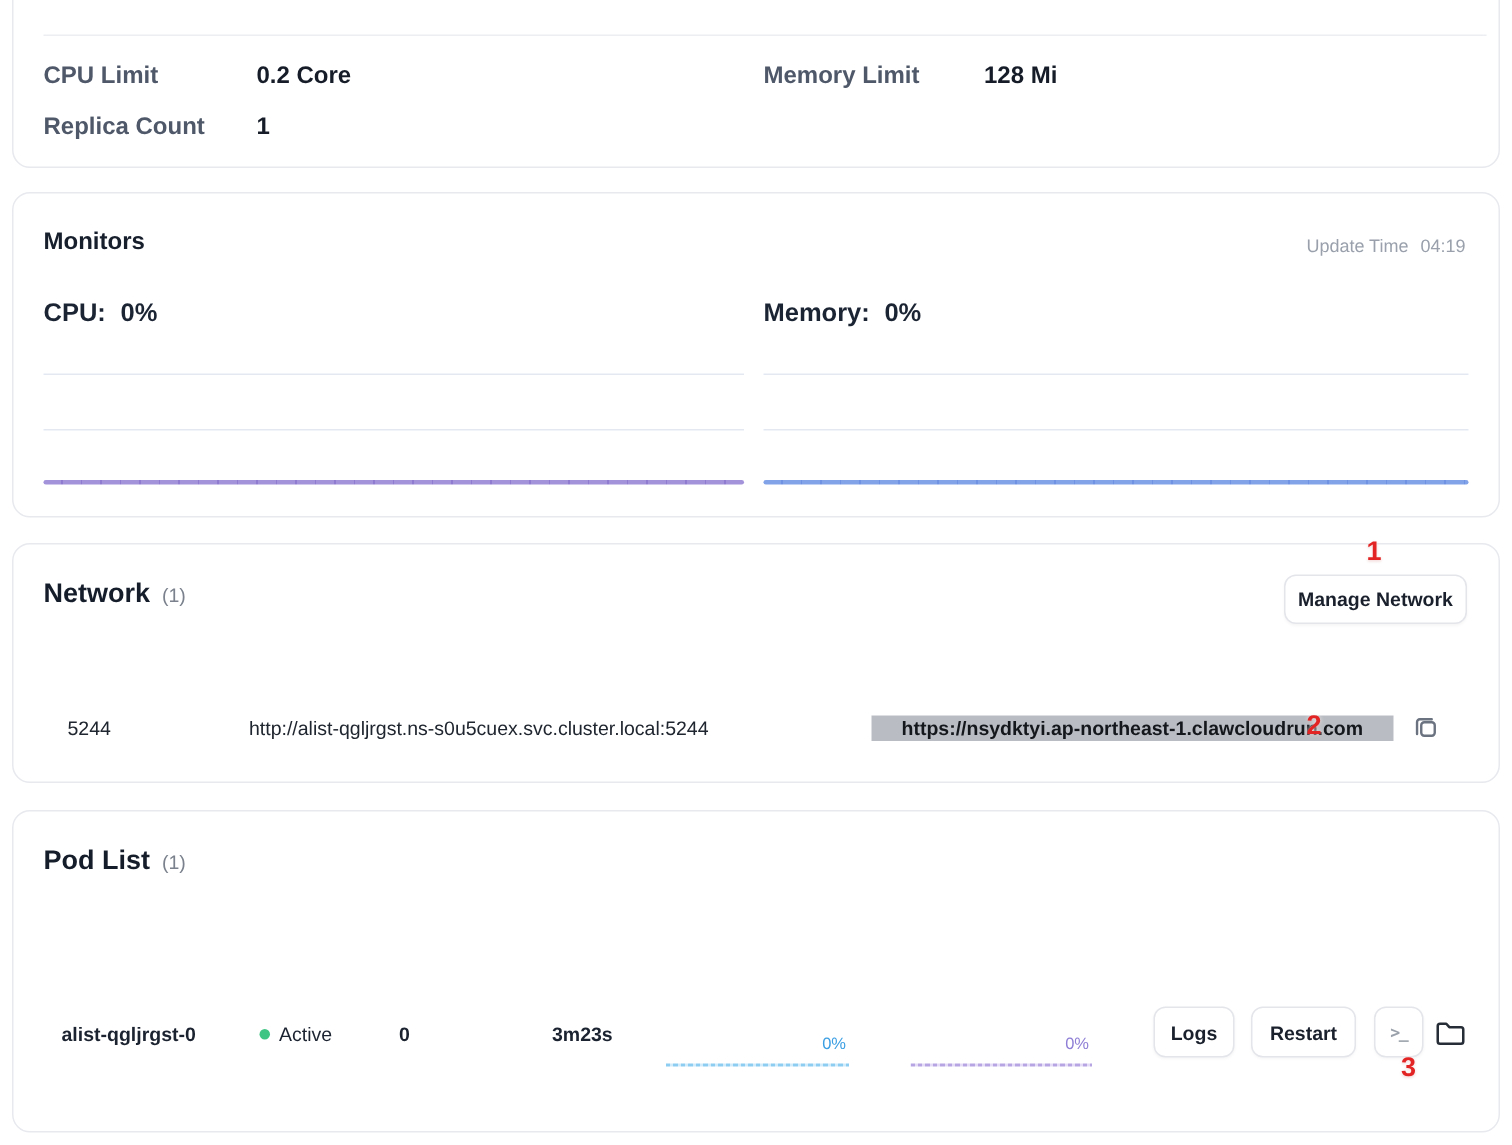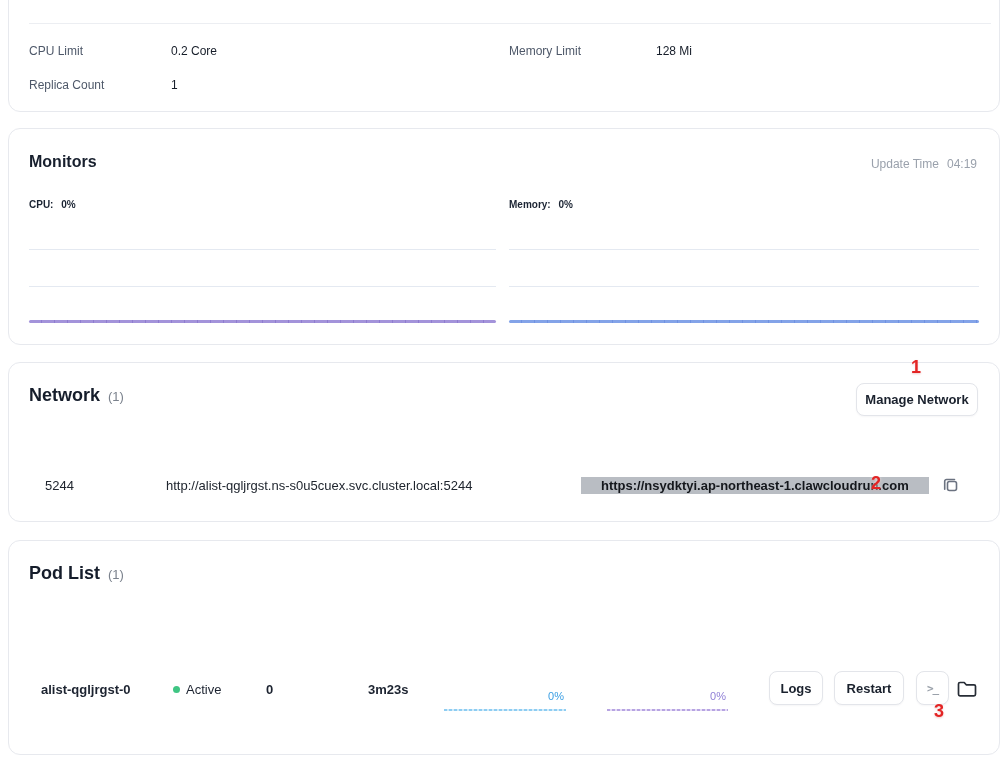--- a/index.html
+++ b/index.html
@@ -7,31 +7,31 @@
     font-family:"Liberation Sans", sans-serif; }
   .stage { position:relative; width:1008px; height:763px; }
 
   .card { position:absolute; left:8px; width:992px; background:#fff;
     border:1px solid #e7e9ee; border-radius:12px; }
 
   
   .card-resources { top:-36px; height:148px; }
   .res-divider { position:absolute; top:58px; left:20px; right:8px;
     border-top:1px solid #eceef2; }
-  .res-item { position:absolute; height:20px; line-height:20px; font-size:12px; }
+  .res-item { position:absolute; height:20px; line-height:20px; font-size:16px;font-weight:bold; }
   .res-label { color:#4e5869; }
   .res-value { color:#161d29; }
 
   
   .card-monitors { top:128px; height:217px; }
   .mon-title { position:absolute; top:24px; left:20px; font-size:16px;
     font-weight:bold; color:#171f2d; }
   .mon-update { position:absolute; top:28px; right:22px; font-size:12px;
     color:#9aa1ac; display:flex; gap:8px; }
-  .mon-metric { position:absolute; top:70px; font-size:10px; font-weight:bold;
+  .mon-metric { position:absolute; top:70px; font-size:17px; font-weight:bold;
     color:#1b2433;text-align:right; }
   .mon-chart { position:absolute; top:105px; height:95px; }
   .gridline { position:absolute; left:0; right:0; border-top:1px solid #e4e9f1; }
   .dataline { position:absolute; left:0; right:0; height:3px; border-radius:2px; }
   .dataline-cpu { background:repeating-linear-gradient(90deg,#a393da 0 12px,#8f7cd0 12px 13px); }
   .dataline-mem { background:repeating-linear-gradient(90deg,#83a3e8 0 12px,#7092e2 12px 13px); }
 
   
   .sec-title { position:absolute; top:22px; left:20px; display:flex;
     align-items:baseline; gap:8px; }

